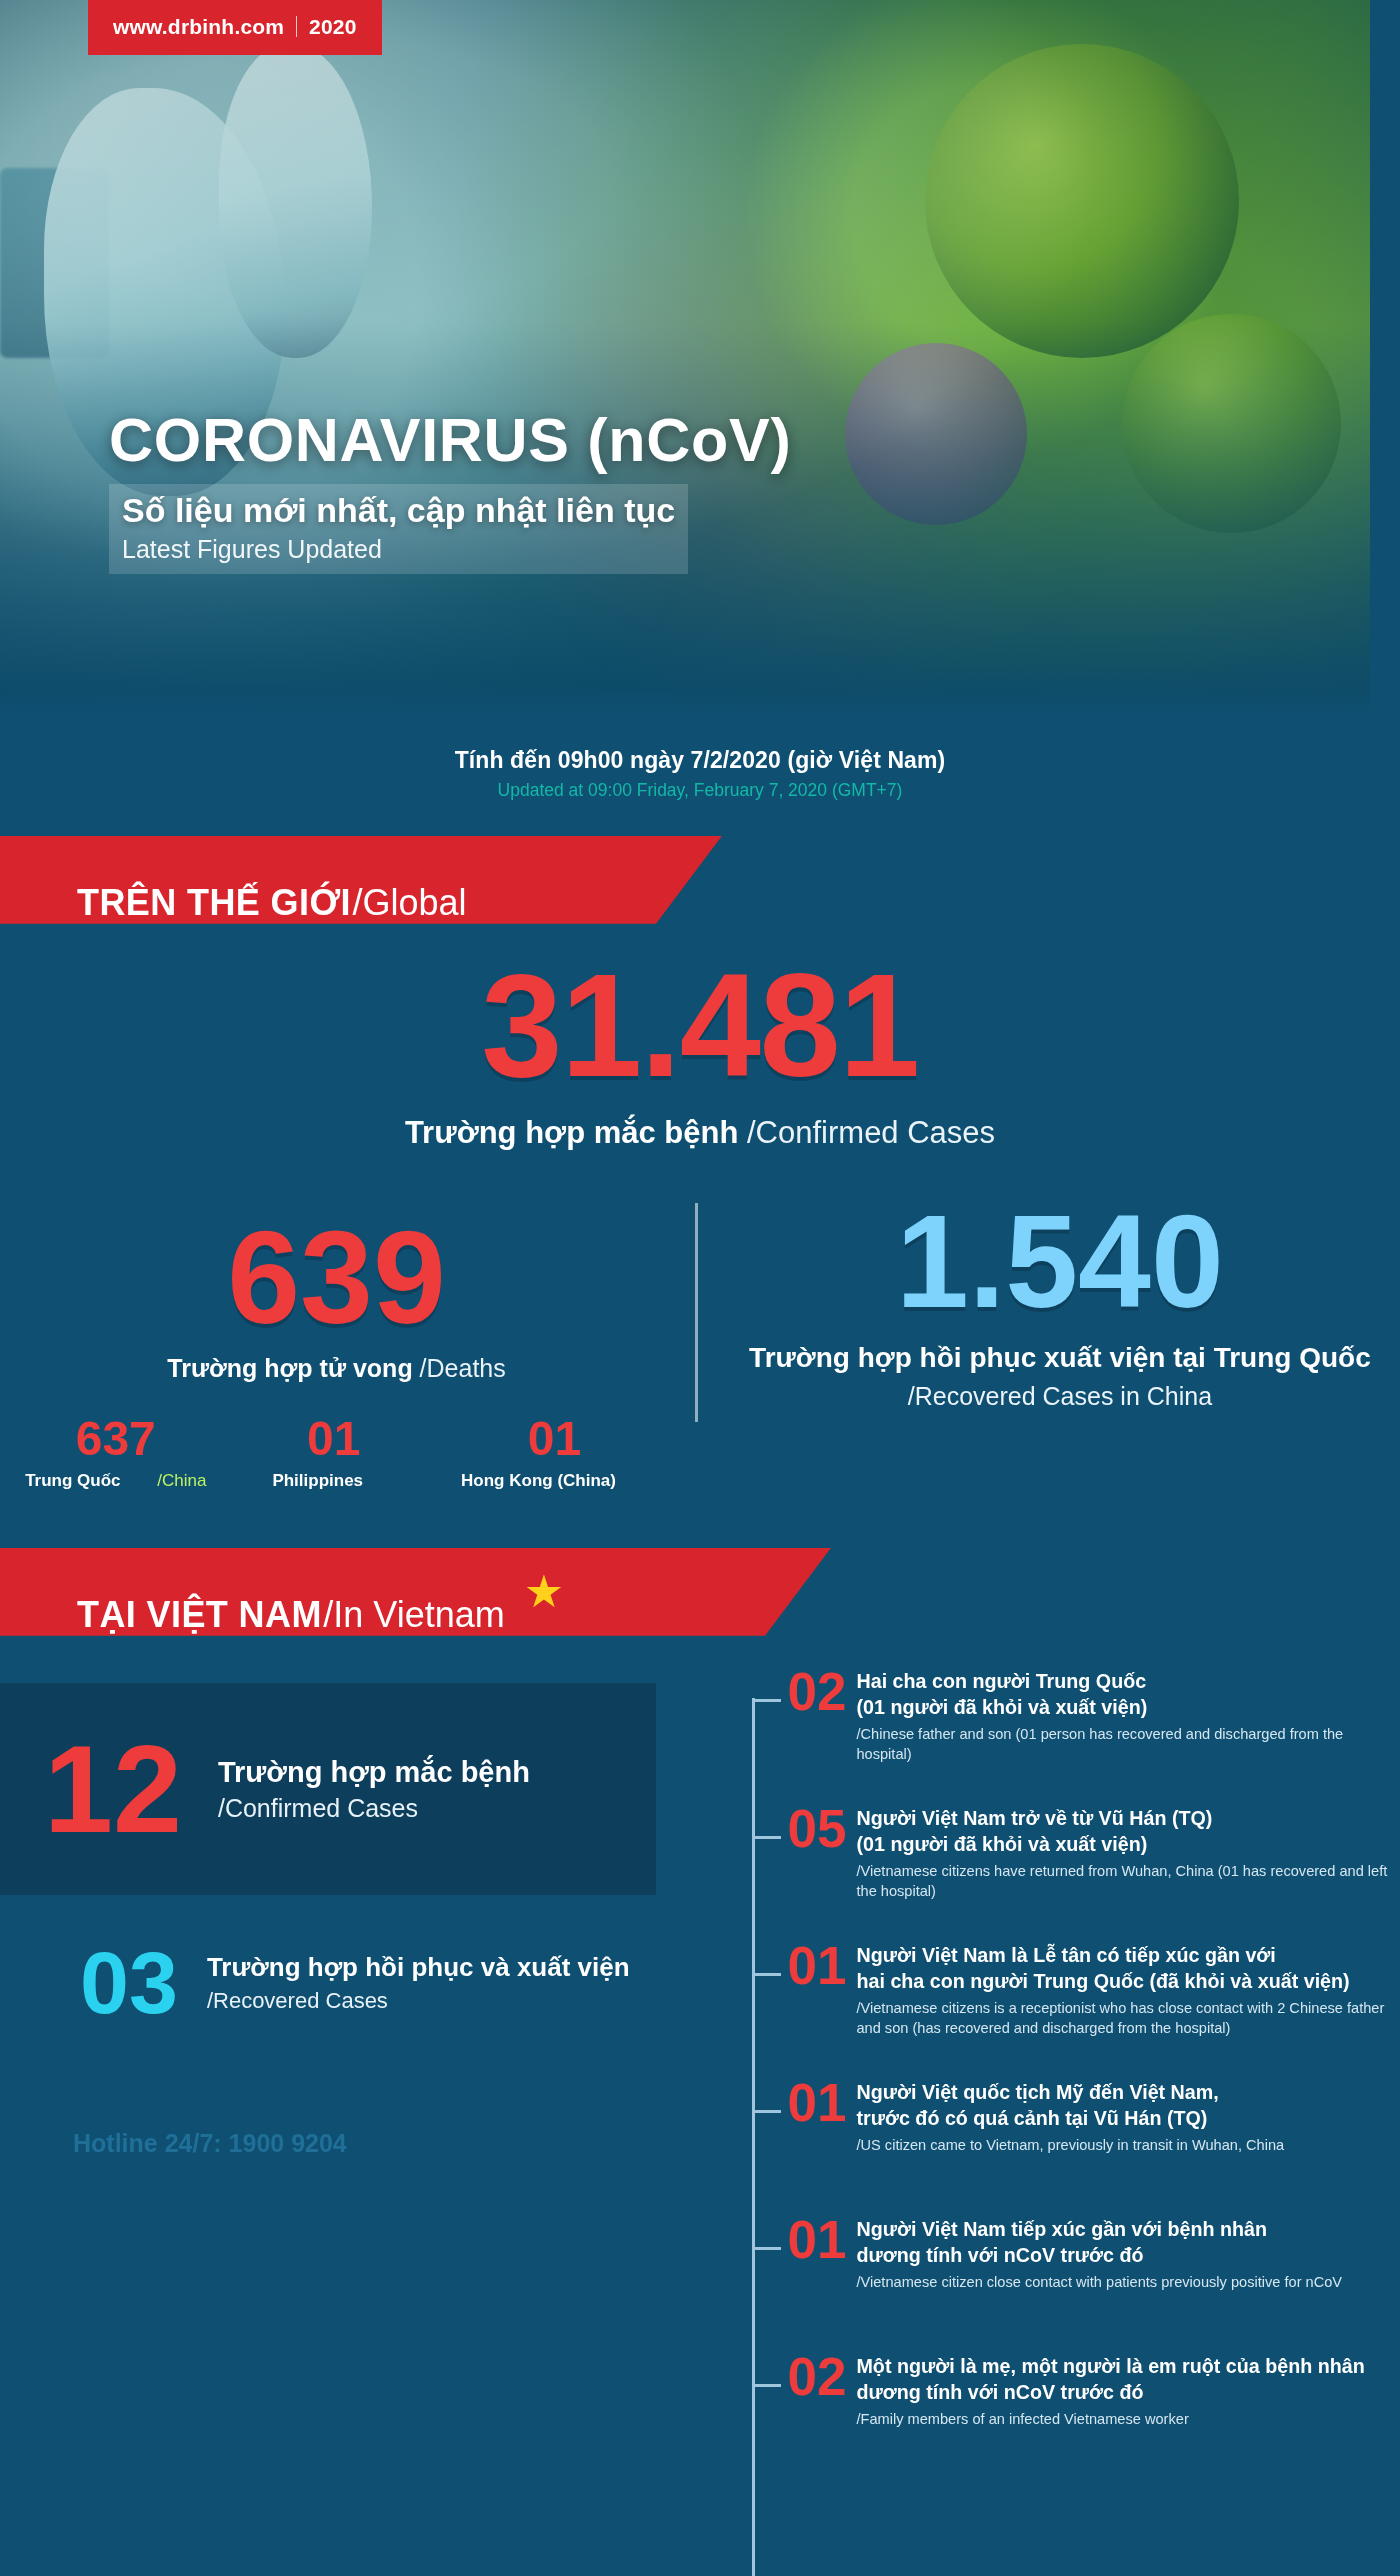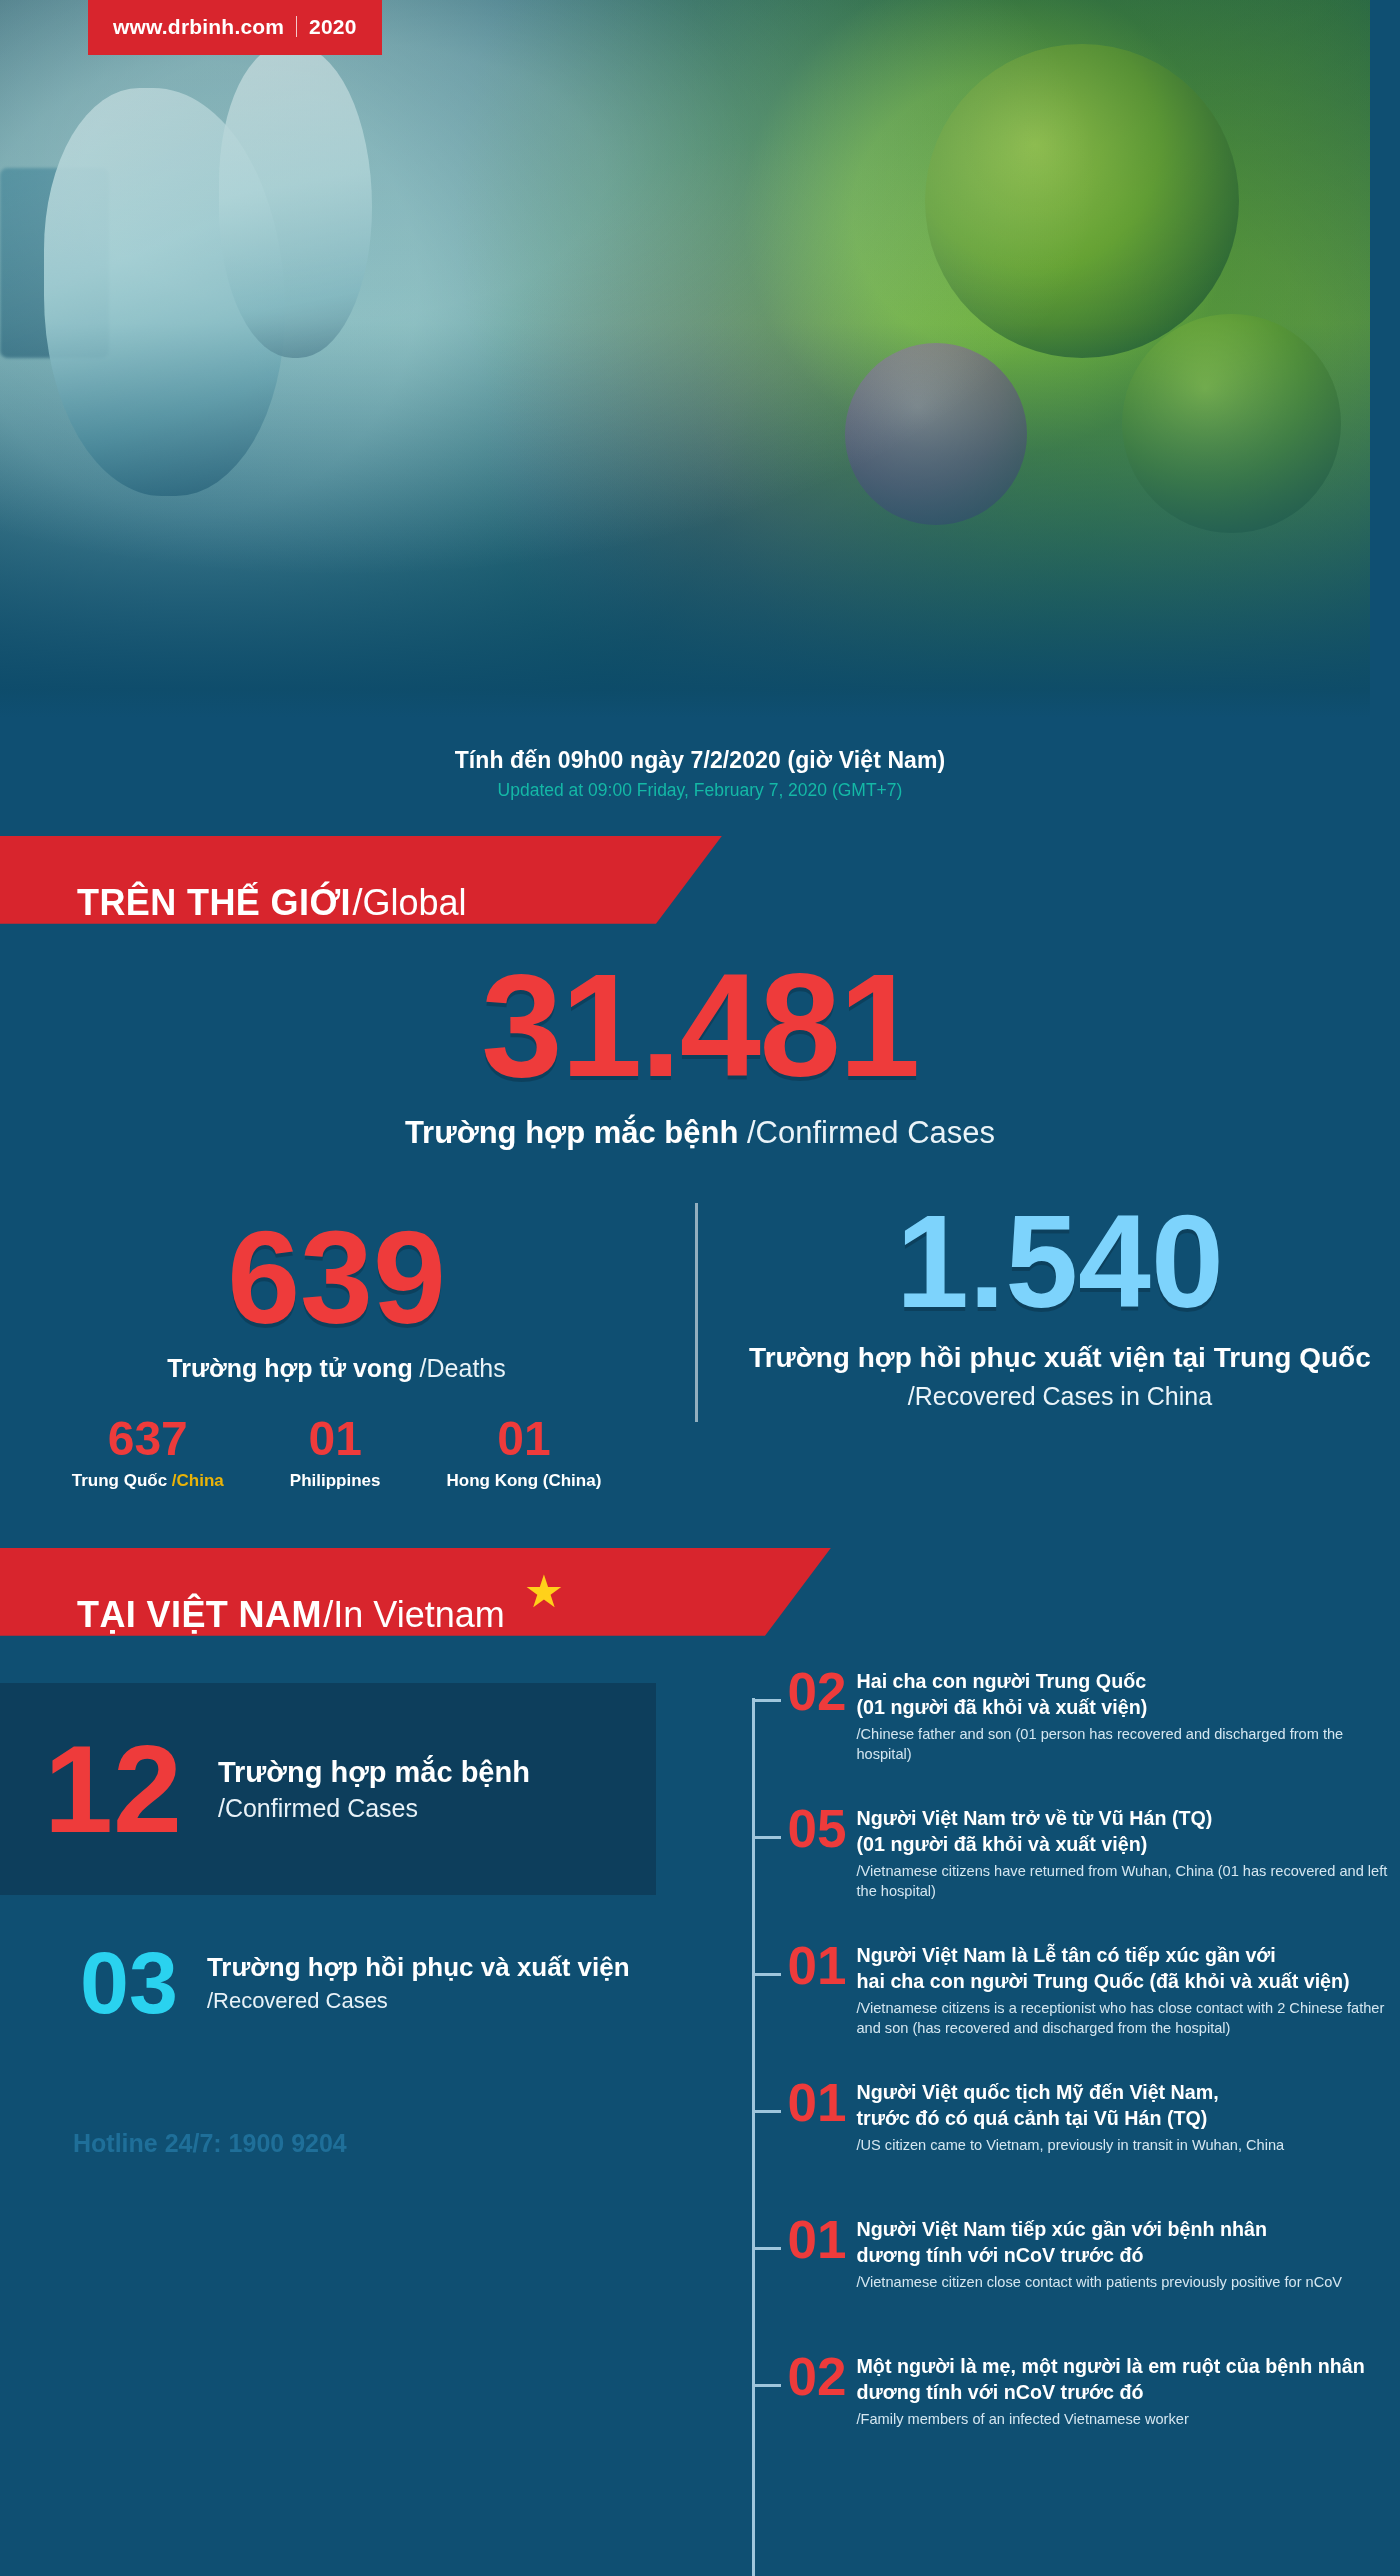--- a/index.html
+++ b/index.html
@@ -200,21 +200,21 @@
 
   .breakdown {
     display: flex;
     justify-content: center;
     gap: 66px;
     margin-top: 32px;
   }
   .bd-item { text-align: center; }
   .bd-num { font-size: 48px; font-weight: bold; color: #ee3b3b; line-height: 1; }
   .bd-label { margin-top: 7.3px; font-size: 17px; color: #ffffff; font-weight: bold; }
-  .bd-label .en { font-weight: bold; color: #eab308; }
+  .bd-label .en { font-weight: normal; color: #bef264; margin-left: 32px; }
 
   
   .vn-body { display: flex; padding: 0 0 0 0; margin-top: 22px; }
   .vn-left { width: 737px; padding-top: 25px; }
   .vn-card {
     background: #0d3e5c;
     width: 656px;
     height: 212px;
     display: flex;
     align-items: center;
@@ -302,20 +302,27 @@
       <div class="blob b4"></div>
       <div class="blob b5"></div>
     </div>
 
     <div class="brand-tag">
       <span>www.drbinh.com</span>
       <span class="sep"></span>
       <span>2020</span>
     </div>
 
+    <div class="hero-text">
+      <div class="hero-title">CORONAVIRUS (nCoV)</div>
+      <div class="hero-sub-band">
+        <div class="hero-sub-vi">Số liệu mới nhất, cập nhật liên tục</div>
+        <div class="hero-sub-en">Latest Figures Updated</div>
+      </div>
+    </div>
   </div>
 
   <div class="updated">
     <div class="vi">Tính đến 09h00 ngày 7/2/2020 (giờ Việt Nam)</div>
     <div class="en">Updated at 09:00 Friday, February 7, 2020 (GMT+7)</div>
   </div>
 
   <div class="ribbon">
     <div class="ribbon-bg"></div>
     <div class="ribbon-label">

